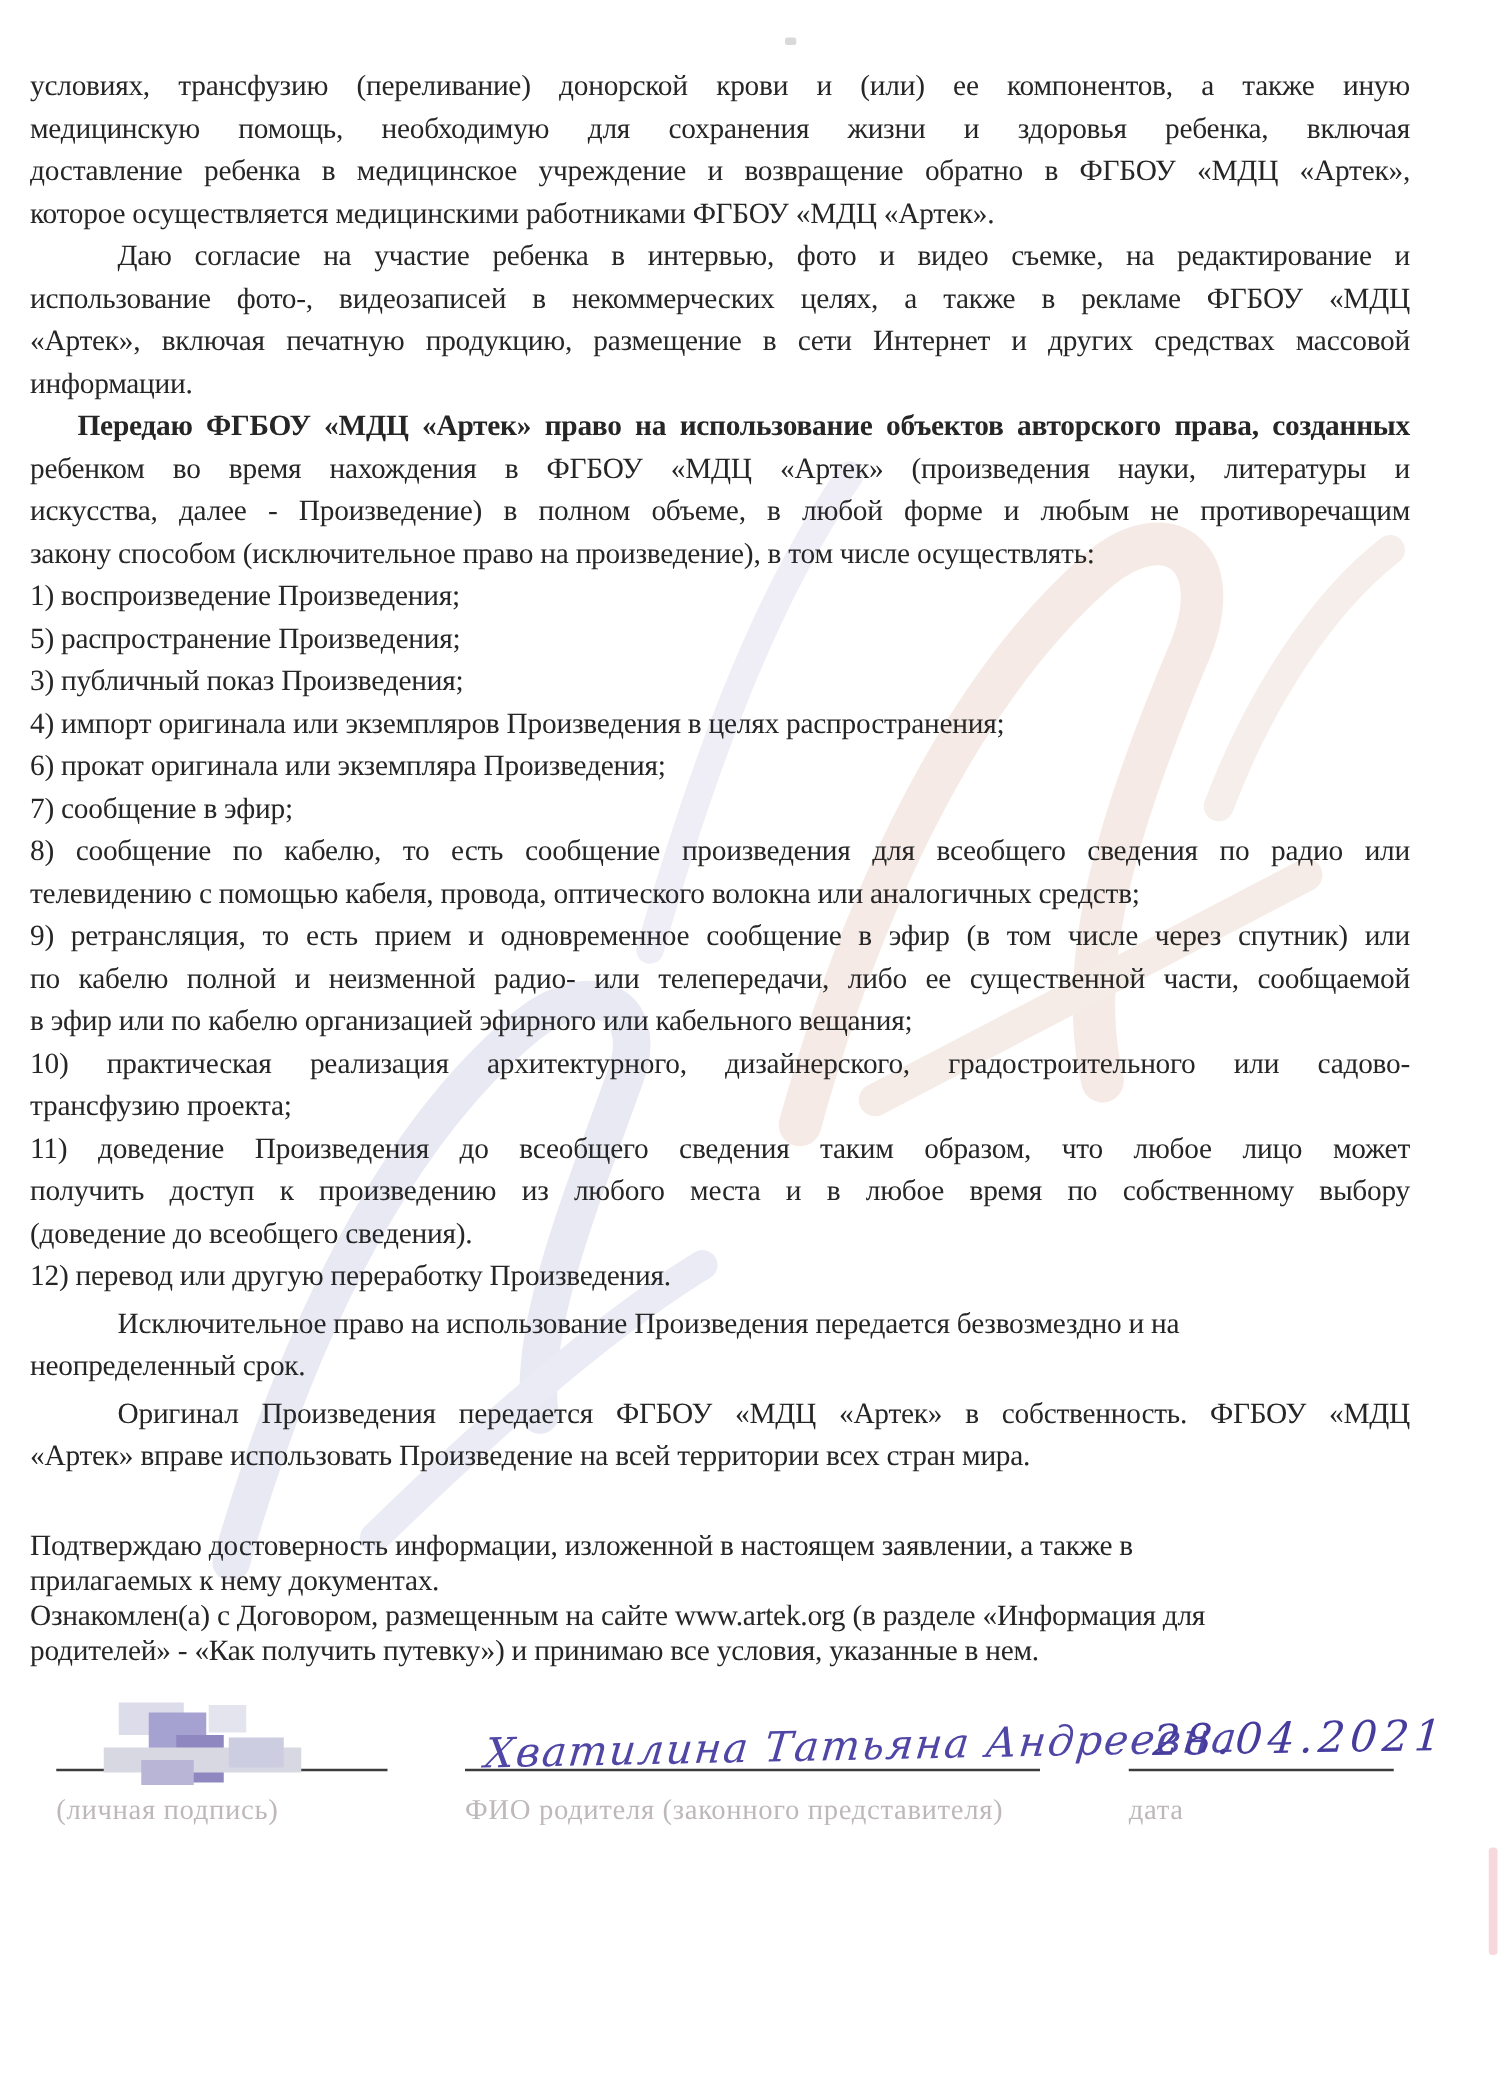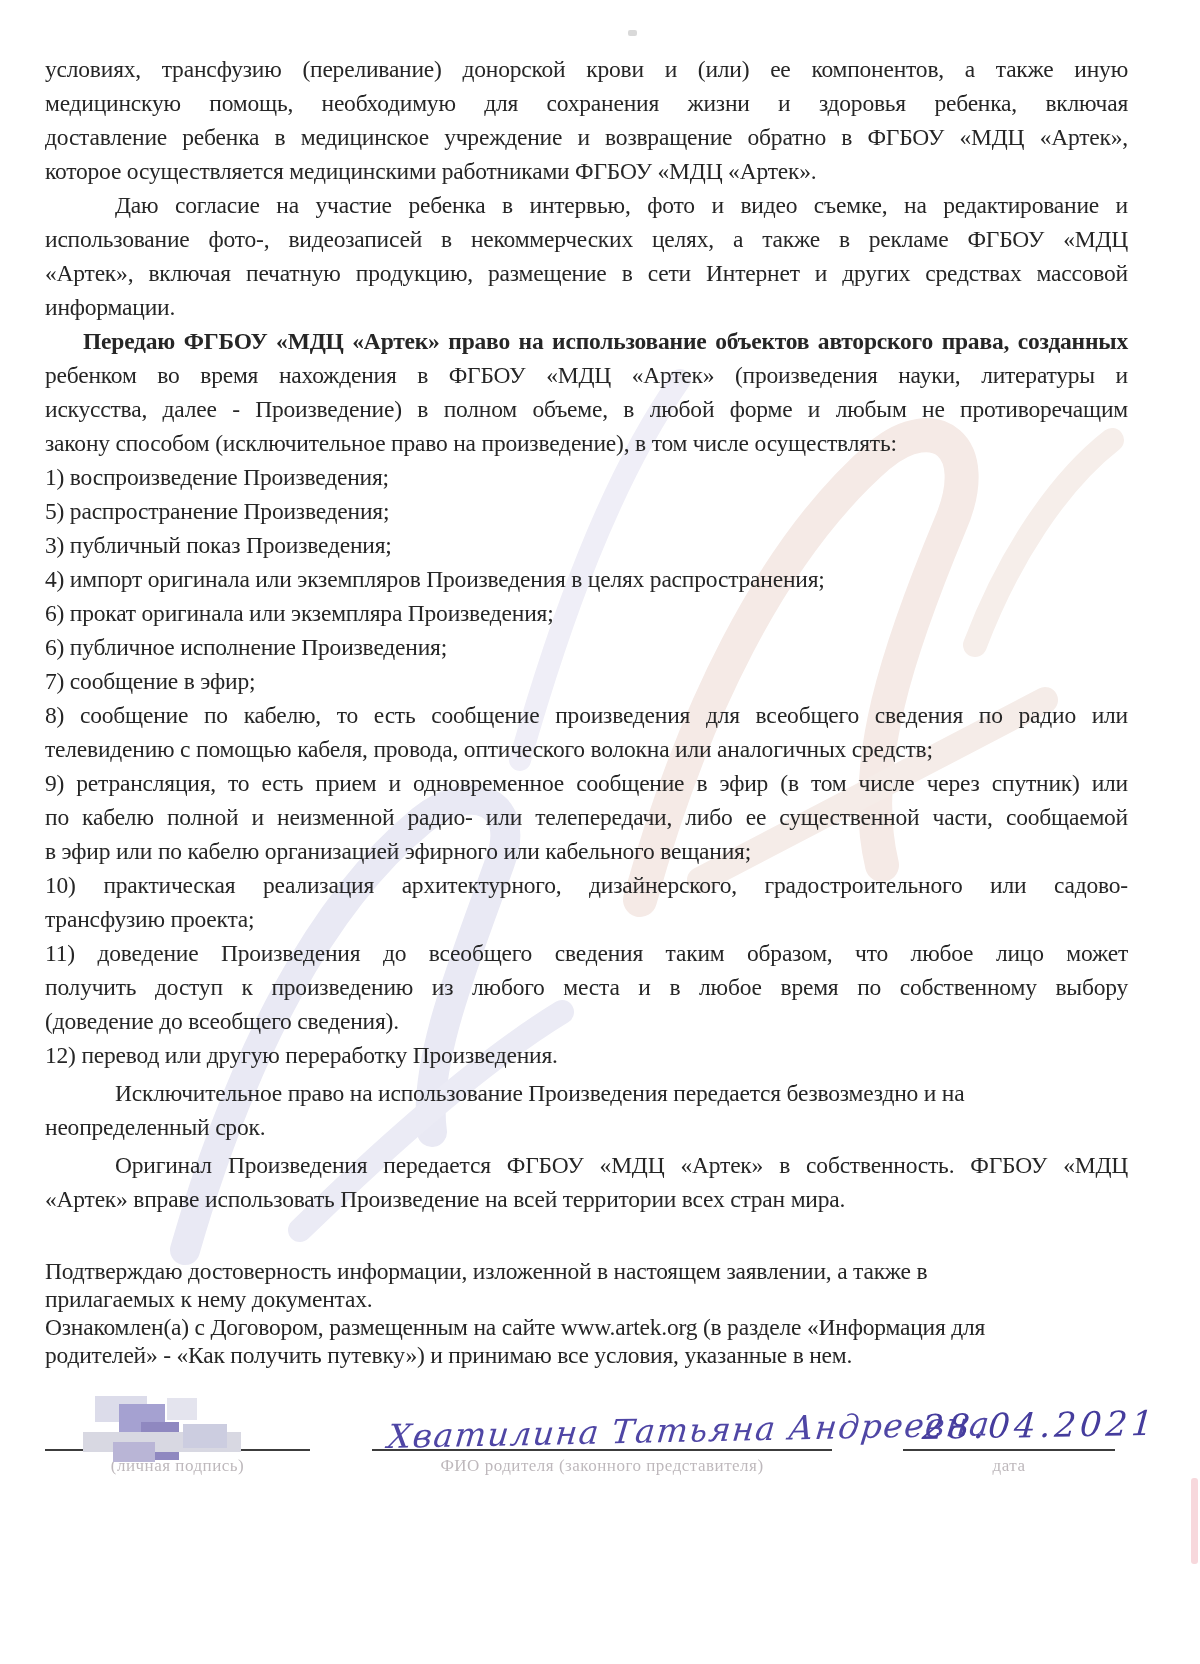--- a/index.html
+++ b/index.html
@@ -9,21 +9,21 @@
     margin:0 auto;
     background:#ffffff;
     overflow:hidden;
     font-family:"Liberation Serif","DejaVu Serif",serif;
     color:#262626;
   }
   .watermark{position:absolute;left:0;top:0;width:1200px;height:1664px;pointer-events:none;}
   .scan-speck{position:absolute;left:628px;top:30px;width:9px;height:6px;background:#c9c9c9;border-radius:2px;opacity:.7;}
   .pink-streak{position:absolute;right:2px;top:1478px;width:7px;height:86px;background:#f2c3ca;opacity:.65;border-radius:3px;}
 
-  .doc{position:relative;padding:52px 72px 0 45px;font-size:23.5px;letter-spacing:-0.2px;}
+  .doc{position:relative;padding:52px 72px 0 24px;font-size:23.5px;letter-spacing:-0.2px;}
   .para{margin:0;}
   .line{line-height:34px;white-space:normal;text-align:left;}
   .line.just{text-align:justify;text-align-last:justify;}
   .line.left{text-align:center;text-align-last:left;}
   .ind-sm{padding-left:38px;font-weight:bold;}
   .ind-md{padding-left:70px;}
 
   [data-name="paragraph-p-exclusive"],
   [data-name="paragraph-p-original"]{margin-top:4px;}
   [data-name="paragraph-p-confirm"]{margin-top:41px;}
@@ -39,22 +39,22 @@
     margin:24px 0 0 45px;
   }
   .sig-col{position:relative;}
   .sig-col .write-zone{position:relative;height:56px;border-bottom:2.5px solid #3c3c3c;}
   .sig-col-1{width:265px;}
   .sig-gap-1{width:62px;}
   .sig-col-2{width:460px;}
   .sig-gap-2{width:71px;}
   .sig-col-3{width:212px;}
   .sig-label{
-    margin-top:5px;text-align:center;
-    font-size:17px;letter-spacing:.5px;
+    margin-top:18px;
+    font-size:23px;letter-spacing:.5px;
     color:#b7b1b5;opacity:.9;
   }
   .handwriting{
     position:absolute;
     font-family:"DejaVu Serif",serif;
     font-style:italic;
     color:#4f46a5;
     white-space:nowrap;
   }
   .hw-name{
@@ -126,23 +126,20 @@
       </div>
       <div class="para" data-name="paragraph-item-3">
         <div class="line left" data-name="text-line">3) публичный показ Произведения;</div>
       </div>
       <div class="para" data-name="paragraph-item-4">
         <div class="line left" data-name="text-line">4) импорт оригинала или экземпляров Произведения в целях распространения;</div>
       </div>
       <div class="para" data-name="paragraph-item-5">
         <div class="line left" data-name="text-line">6) прокат оригинала или экземпляра Произведения;</div>
       </div>
-      <div class="para" data-name="paragraph-item-6">
-        <div class="line left" data-name="text-line">6) публичное исполнение Произведения;</div>
-      </div>
       <div class="para" data-name="paragraph-item-7">
         <div class="line left" data-name="text-line">7) сообщение в эфир;</div>
       </div>
       <div class="para" data-name="paragraph-item-8">
         <div class="line just" data-name="text-line">8) сообщение по кабелю, то есть сообщение произведения для всеобщего сведения по радио или</div>
         <div class="line left" data-name="text-line">телевидению с помощью кабеля, провода, оптического волокна или аналогичных средств;</div>
       </div>
       <div class="para" data-name="paragraph-item-9">
         <div class="line just" data-name="text-line">9) ретрансляция, то есть прием и одновременное сообщение в эфир (в том числе через спутник) или</div>
         <div class="line just" data-name="text-line">по кабелю полной и неизменной радио- или телепередачи, либо ее существенной части, сообщаемой</div>

